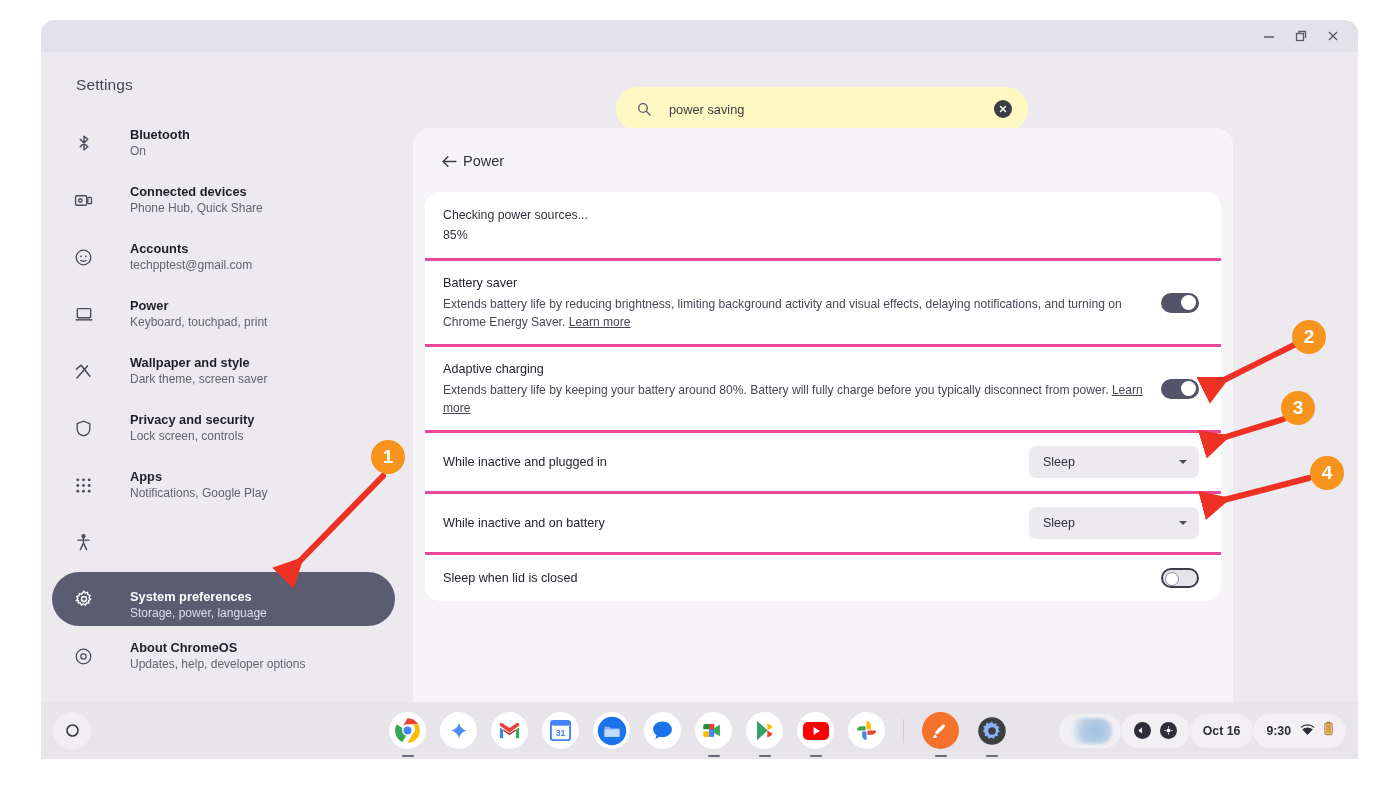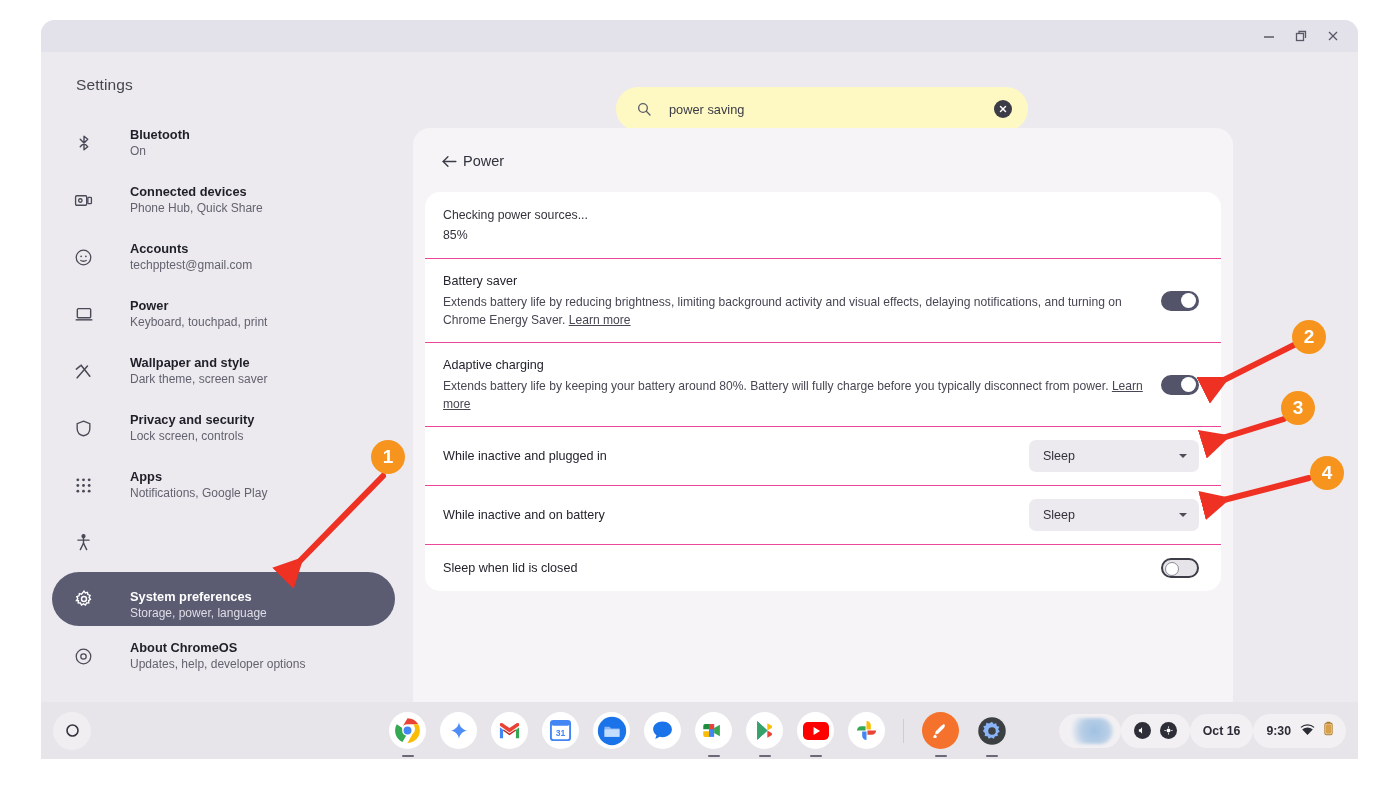--- a/index.html
+++ b/index.html
@@ -141,21 +141,21 @@
     border-radius: 15px;
     margin: 0 12px;
     overflow: hidden;
   }
   .row {
     position: relative;
     display: flex;
     align-items: center;
     padding: 13px 22px 13px 18px;
     min-height: 45px;
-    border-bottom: 1px solid #ec4899;
+    border-bottom: 3px solid #ec4899;
   }
   .row:last-child { border-bottom: none; }
   .row-main { flex: 1; min-width: 0; padding-right: 14px; }
   .row-title {
     font-size: 12.6px;
     color: #24242e;
     line-height: 19px;
   }
   .row-sub {
     font-size: 12.1px;

